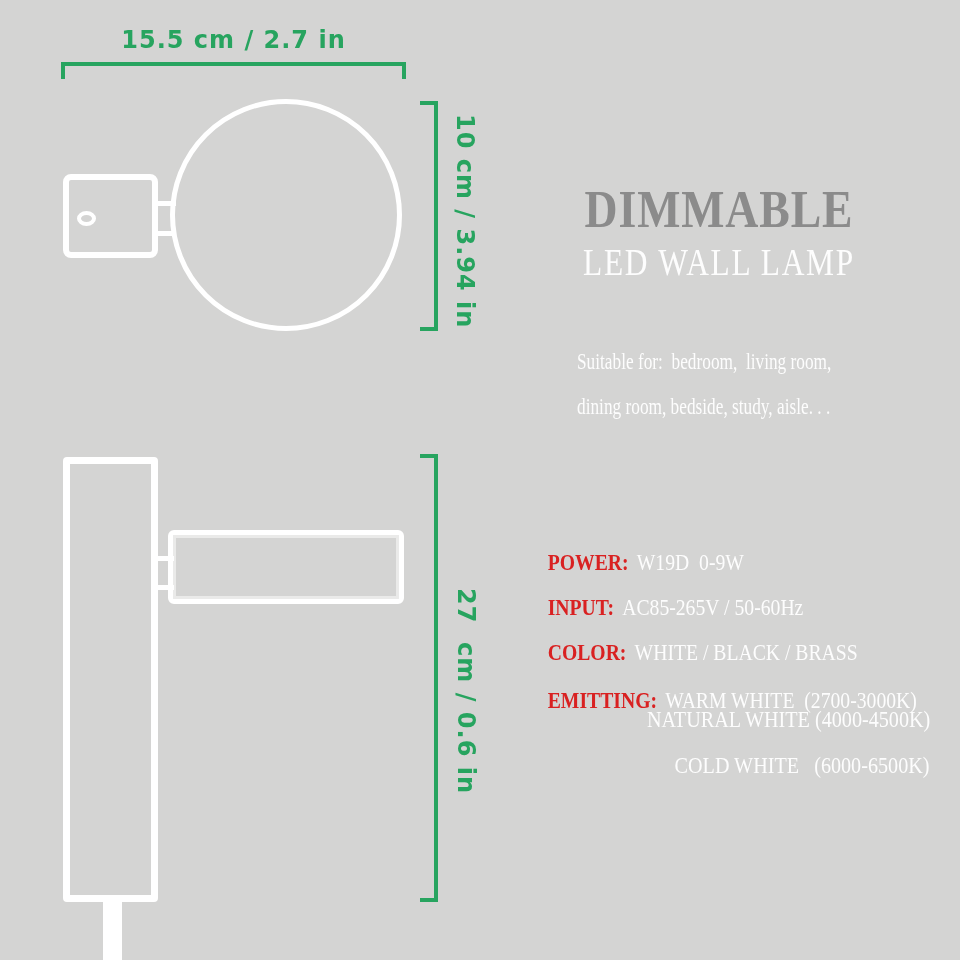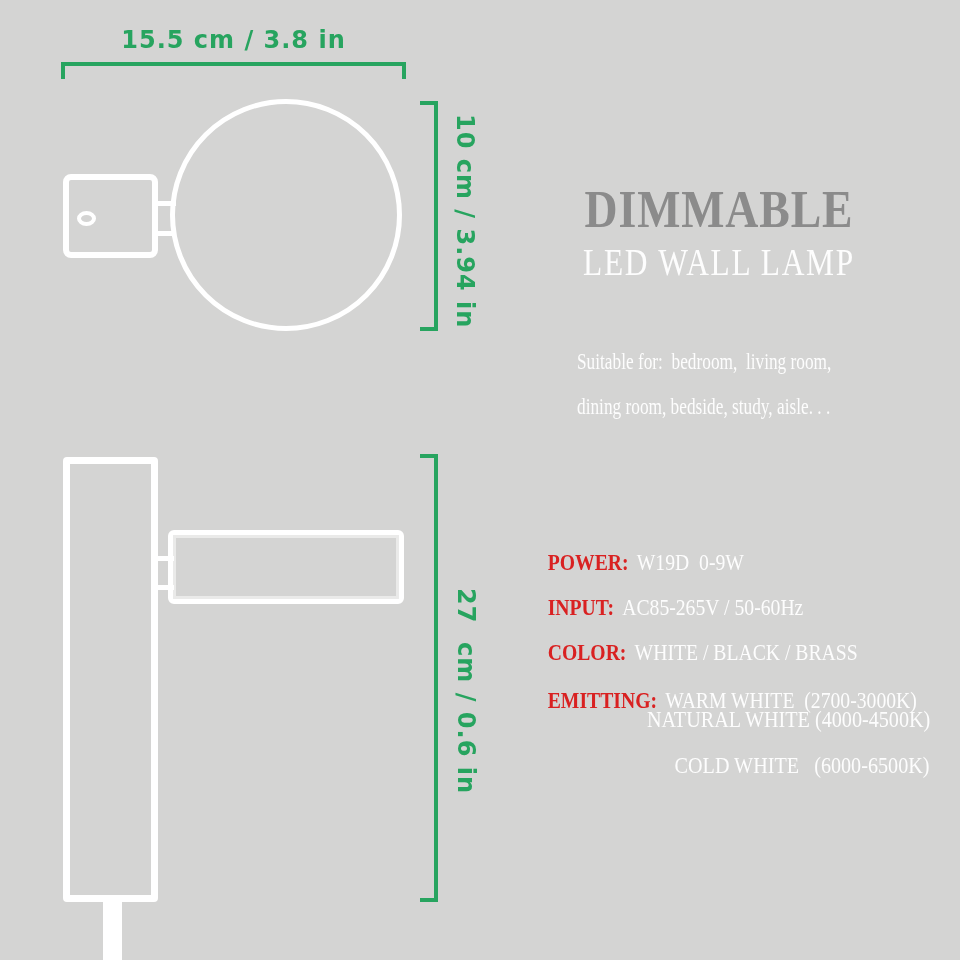--- a/index.html
+++ b/index.html
@@ -135,21 +135,21 @@
     line-height: 1.1;
   }
   #emit-0 { top: 706px; }
   #emit-1 { top: 752px; }
 </style>
 </head>
 <body>
 
 <div id="stage">
 
-  <div class="dim-text" id="top-width-label">15.5 cm / 3.8 in</div>
+  <div class="dim-text" id="top-width-label">15.5 cm / 2.7 in</div>
 
   <div class="bracket" id="bracket-top-width"></div>
 
   <div class="draw" id="mount-box">
     <div id="switch-oval"></div>
   </div>
 
   <div class="draw" id="top-neck"></div>
 
   <div class="draw" id="lamp-circle"></div>

